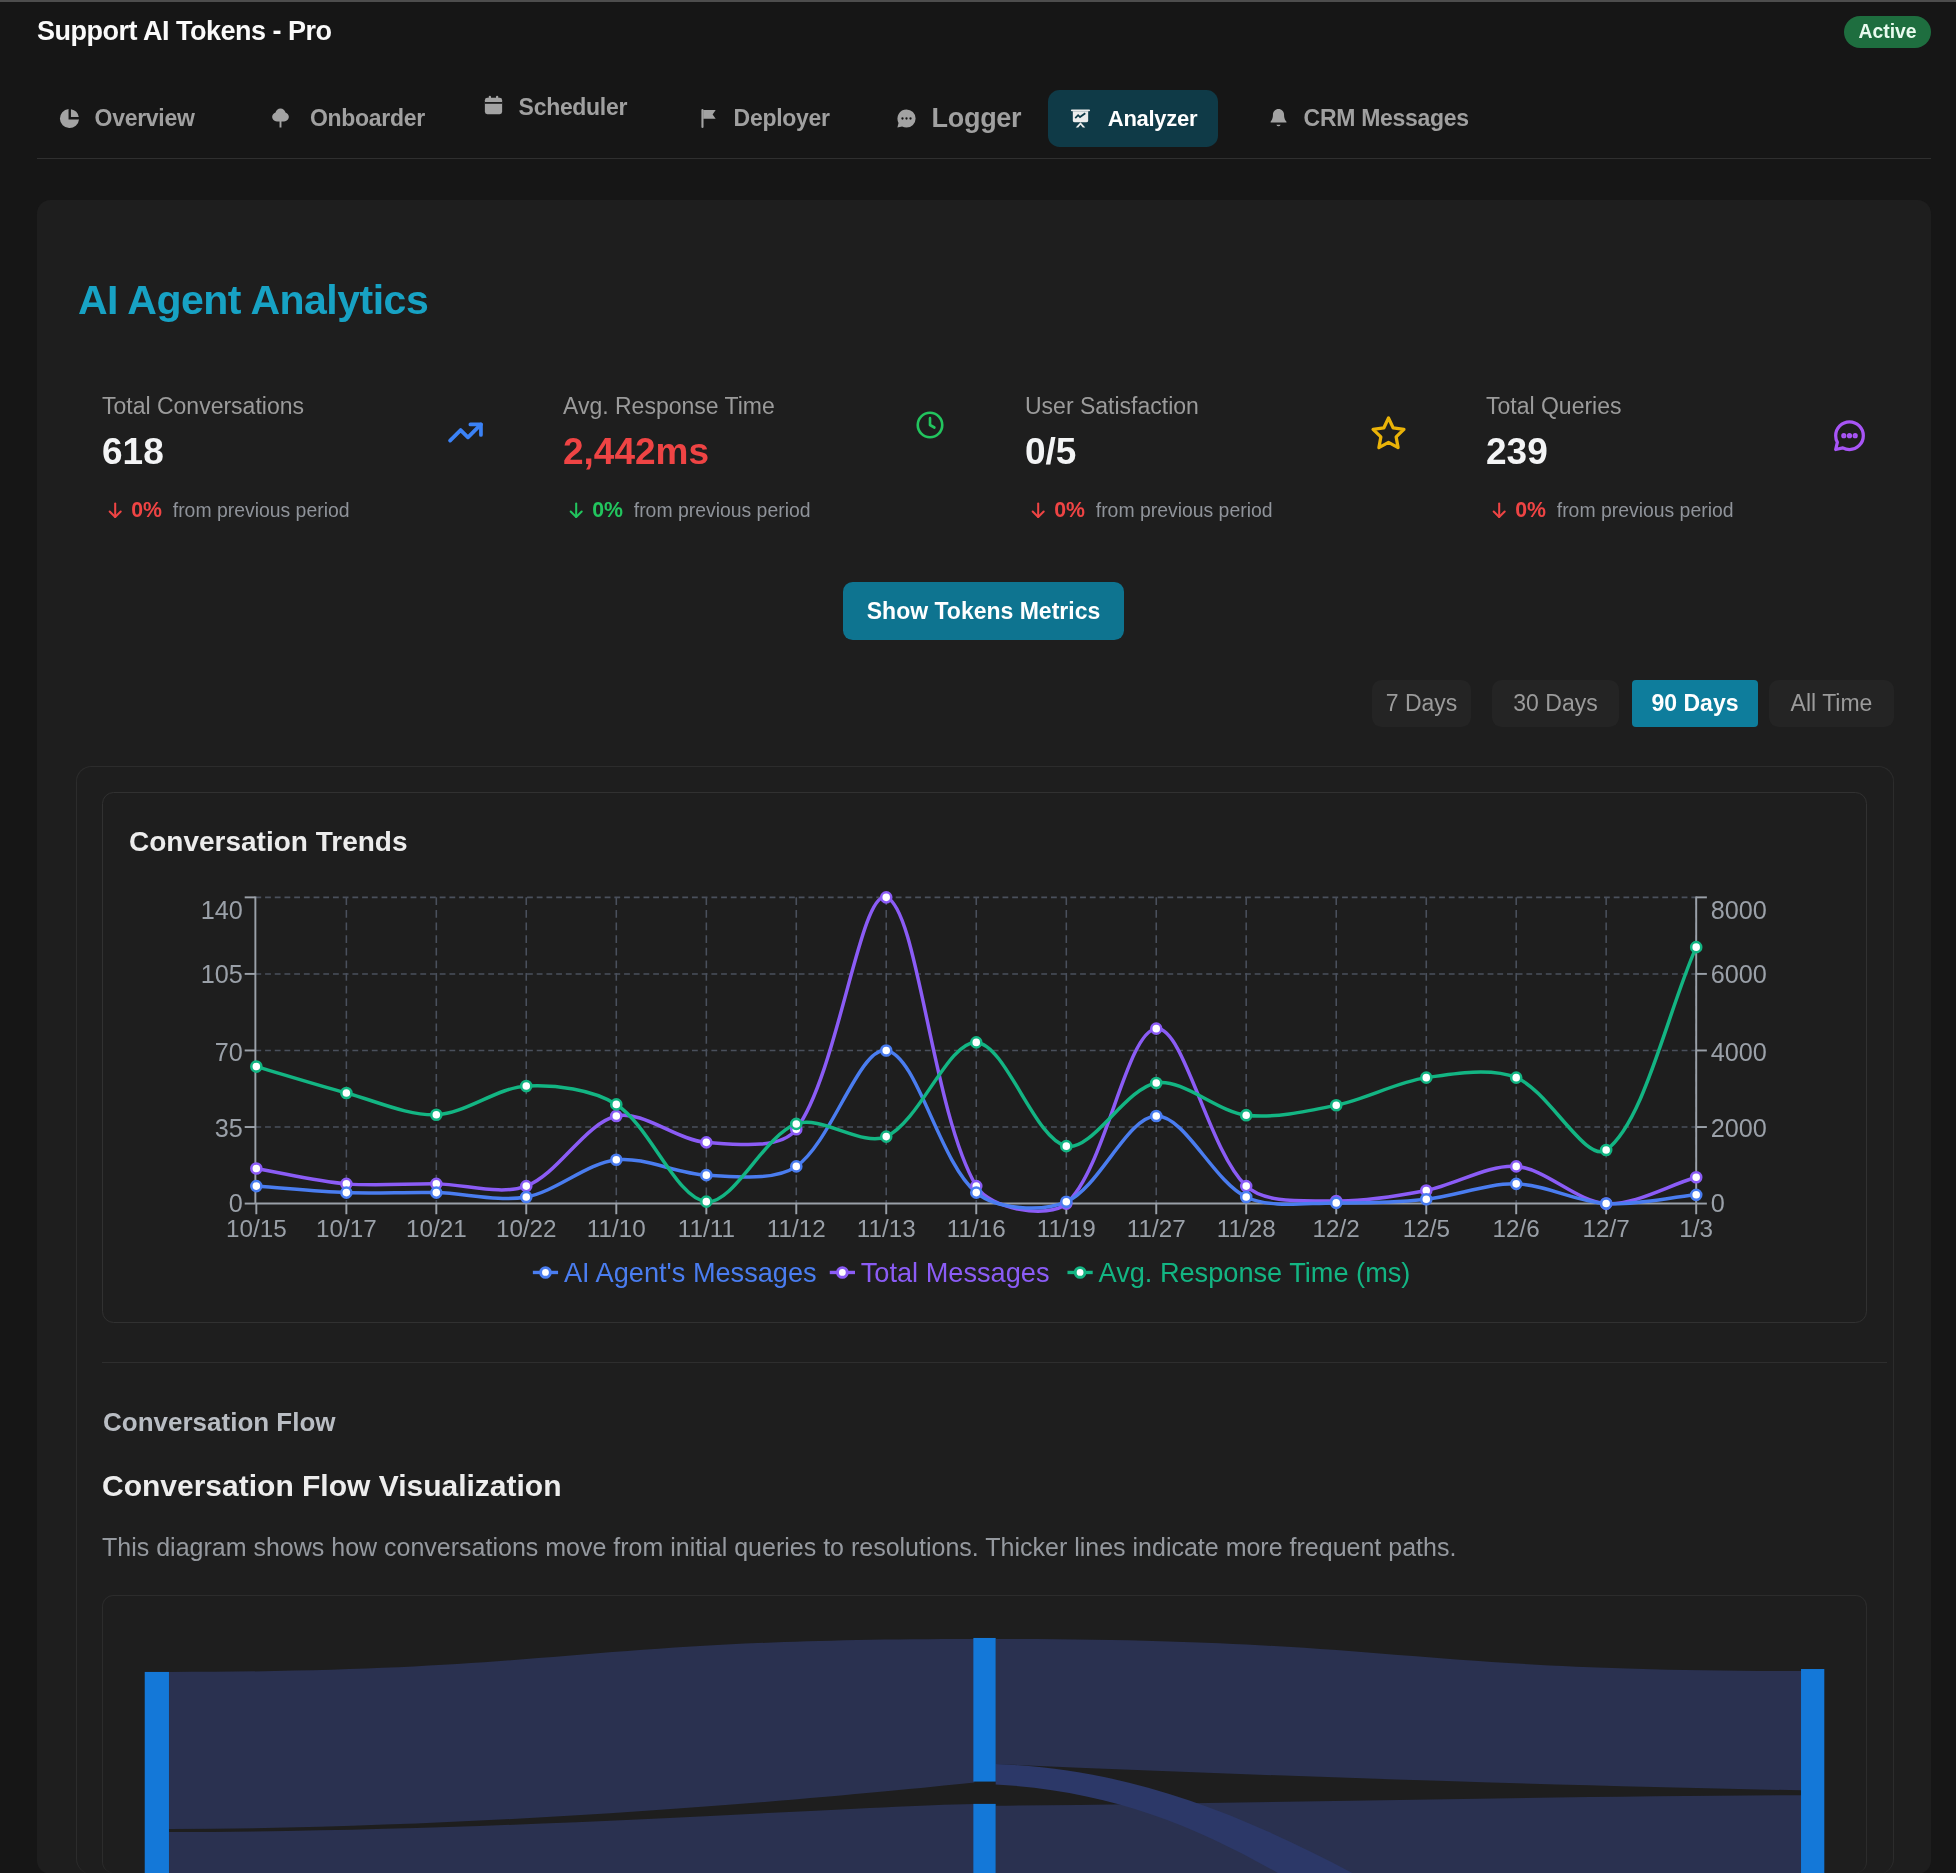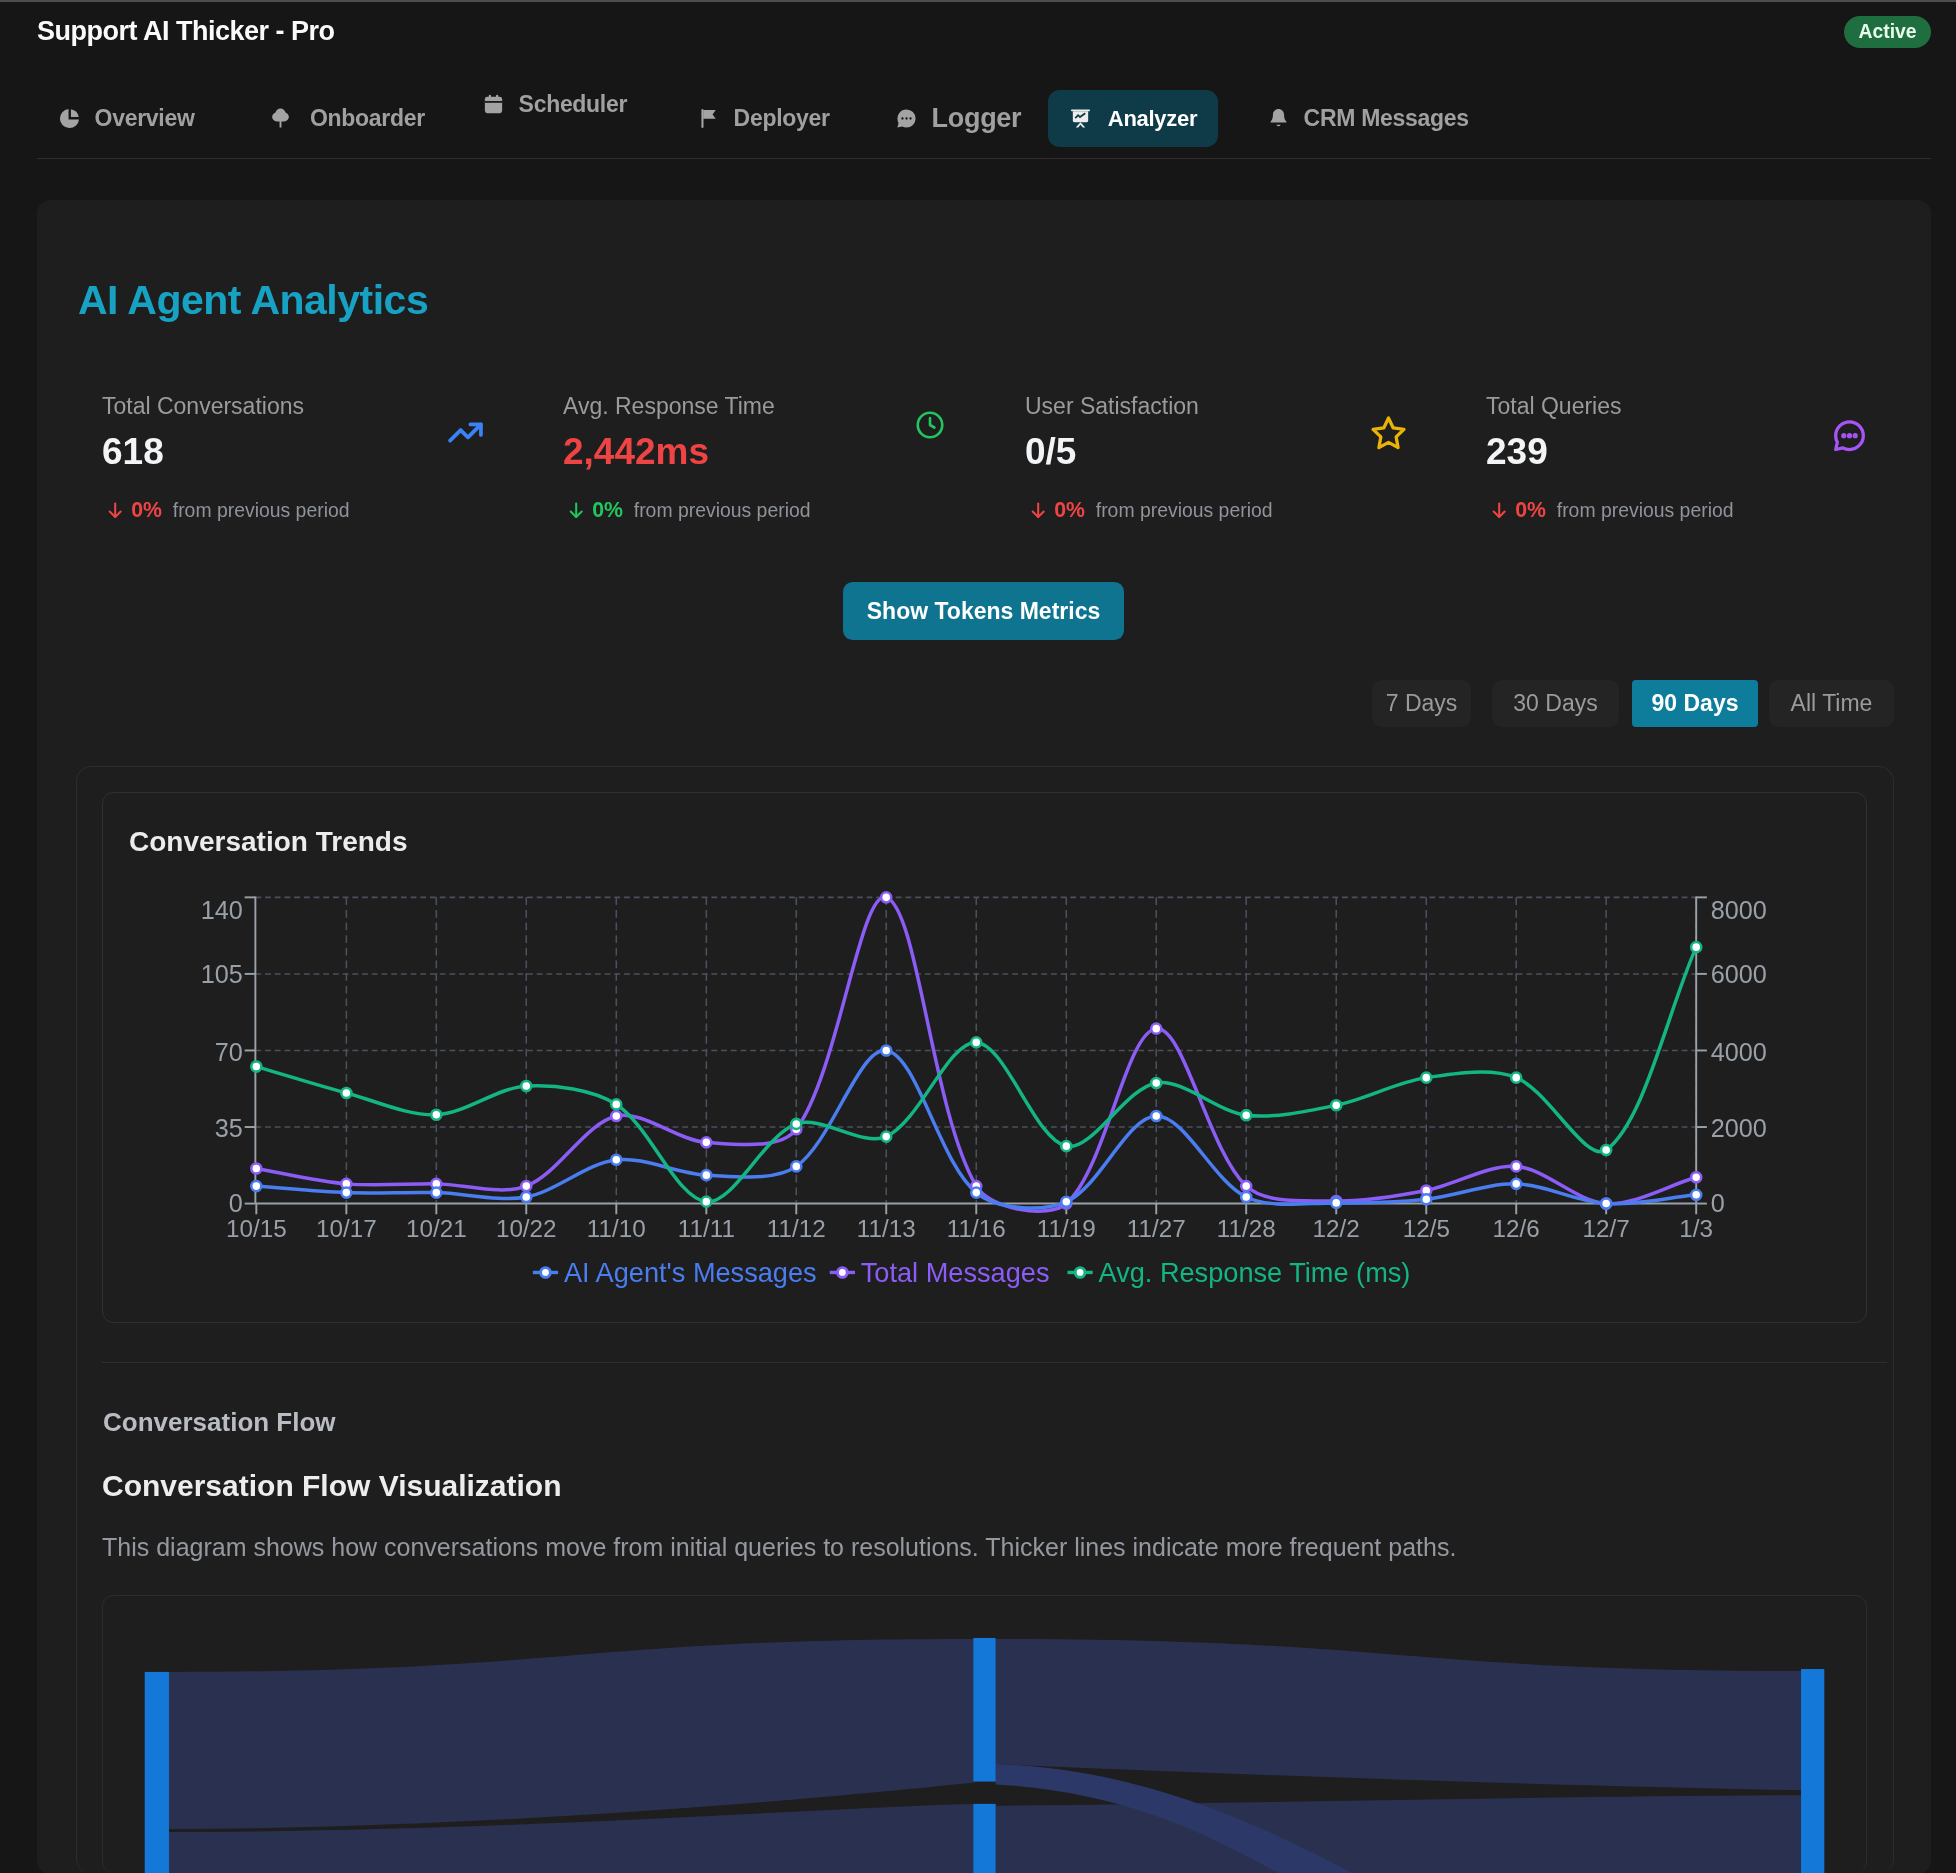--- a/index.html
+++ b/index.html
@@ -3,41 +3,41 @@
 <meta charset="utf-8">
 <style>
 * { margin:0; padding:0; box-sizing:border-box; }
 html,body { width:1956px; height:1874px; background:#161616; font-family:"Liberation Sans", sans-serif; overflow:hidden; }
 .abs { position:absolute; }
 </style>
 </head>
 <body>
 <div class="abs" style="left:0;top:0;width:1956px;height:1.9px;background:#4d4d4d"></div>
 
-<div class="abs" style="left:37px;top:15.5px;font-size:27px;font-weight:700;color:#fafafa;letter-spacing:-0.5px">Support AI Thicker - Pro</div>
+<div class="abs" style="left:37px;top:15.5px;font-size:27px;font-weight:700;color:#fafafa;letter-spacing:-0.5px">Support AI Tokens - Pro</div>
 <div class="abs" style="left:1844px;top:15.5px;width:87px;height:32px;background:#1e6e3f;border-radius:16.5px;display:flex;align-items:center;justify-content:center;font-size:19.4px;font-weight:600;color:#e9fbef">Active</div>
 
 <div class="abs" style="left:58px;top:90px;height:57px;display:flex;align-items:center;gap:13.6px">
     <span style="display:flex">
       <svg width="23" height="23" viewBox="0 0 24 24">
         <path d="M11 2.06 A10 10 0 1 0 21.94 13 L11 13 Z" fill="#a3a3a3"></path>
         <path d="M13.5 2.3 A10 10 0 0 1 21.7 10.5 L13.5 10.5 Z" fill="#a3a3a3"></path>
       </svg>
     </span>
     <span style="font-size:23px;font-weight:600;color:#a0a0a0;letter-spacing:-0.3px">Overview</span>
   </div>
 <div class="abs" style="left:269px;top:90px;height:57px;display:flex;align-items:center;gap:18px">
     <span style="display:flex">
       <svg width="23" height="23" viewBox="0 0 24 24">
         <path d="M12 1.5c2.6 0 4.7 1.8 5.2 4.2 2 .6 3.5 2.4 3.5 4.6 0 2.7-2.2 4.8-4.9 4.8H13v6.4h-2v-6.4H8.2c-2.7 0-4.9-2.1-4.9-4.8 0-2.2 1.5-4 3.5-4.6C7.3 3.3 9.4 1.5 12 1.5z" fill="#a3a3a3"></path>
       </svg>
     </span>
     <span style="font-size:23px;font-weight:600;color:#a0a0a0;letter-spacing:-0.3px">Onboarder</span>
   </div>
-<div class="abs" style="left:482px;top:76px;height:57px;display:flex;align-items:center;gap:13.6px">
+<div class="abs" style="left:482px;top:94px;height:57px;display:flex;gap:13.6px">
     <span style="display:flex">
       <svg width="23" height="23" viewBox="0 0 24 24">
         <rect x="3" y="4" width="18" height="17" rx="2.5" fill="#a3a3a3"></rect>
         <rect x="7" y="1.8" width="2.4" height="4.5" rx="1.2" fill="#a3a3a3"></rect>
         <rect x="14.6" y="1.8" width="2.4" height="4.5" rx="1.2" fill="#a3a3a3"></rect>
         <rect x="3" y="8.4" width="18" height="1.8" fill="#161616"></rect>
       </svg>
     </span>
     <span style="font-size:23px;font-weight:600;color:#a0a0a0;letter-spacing:-0.3px">Scheduler</span>
   </div>

